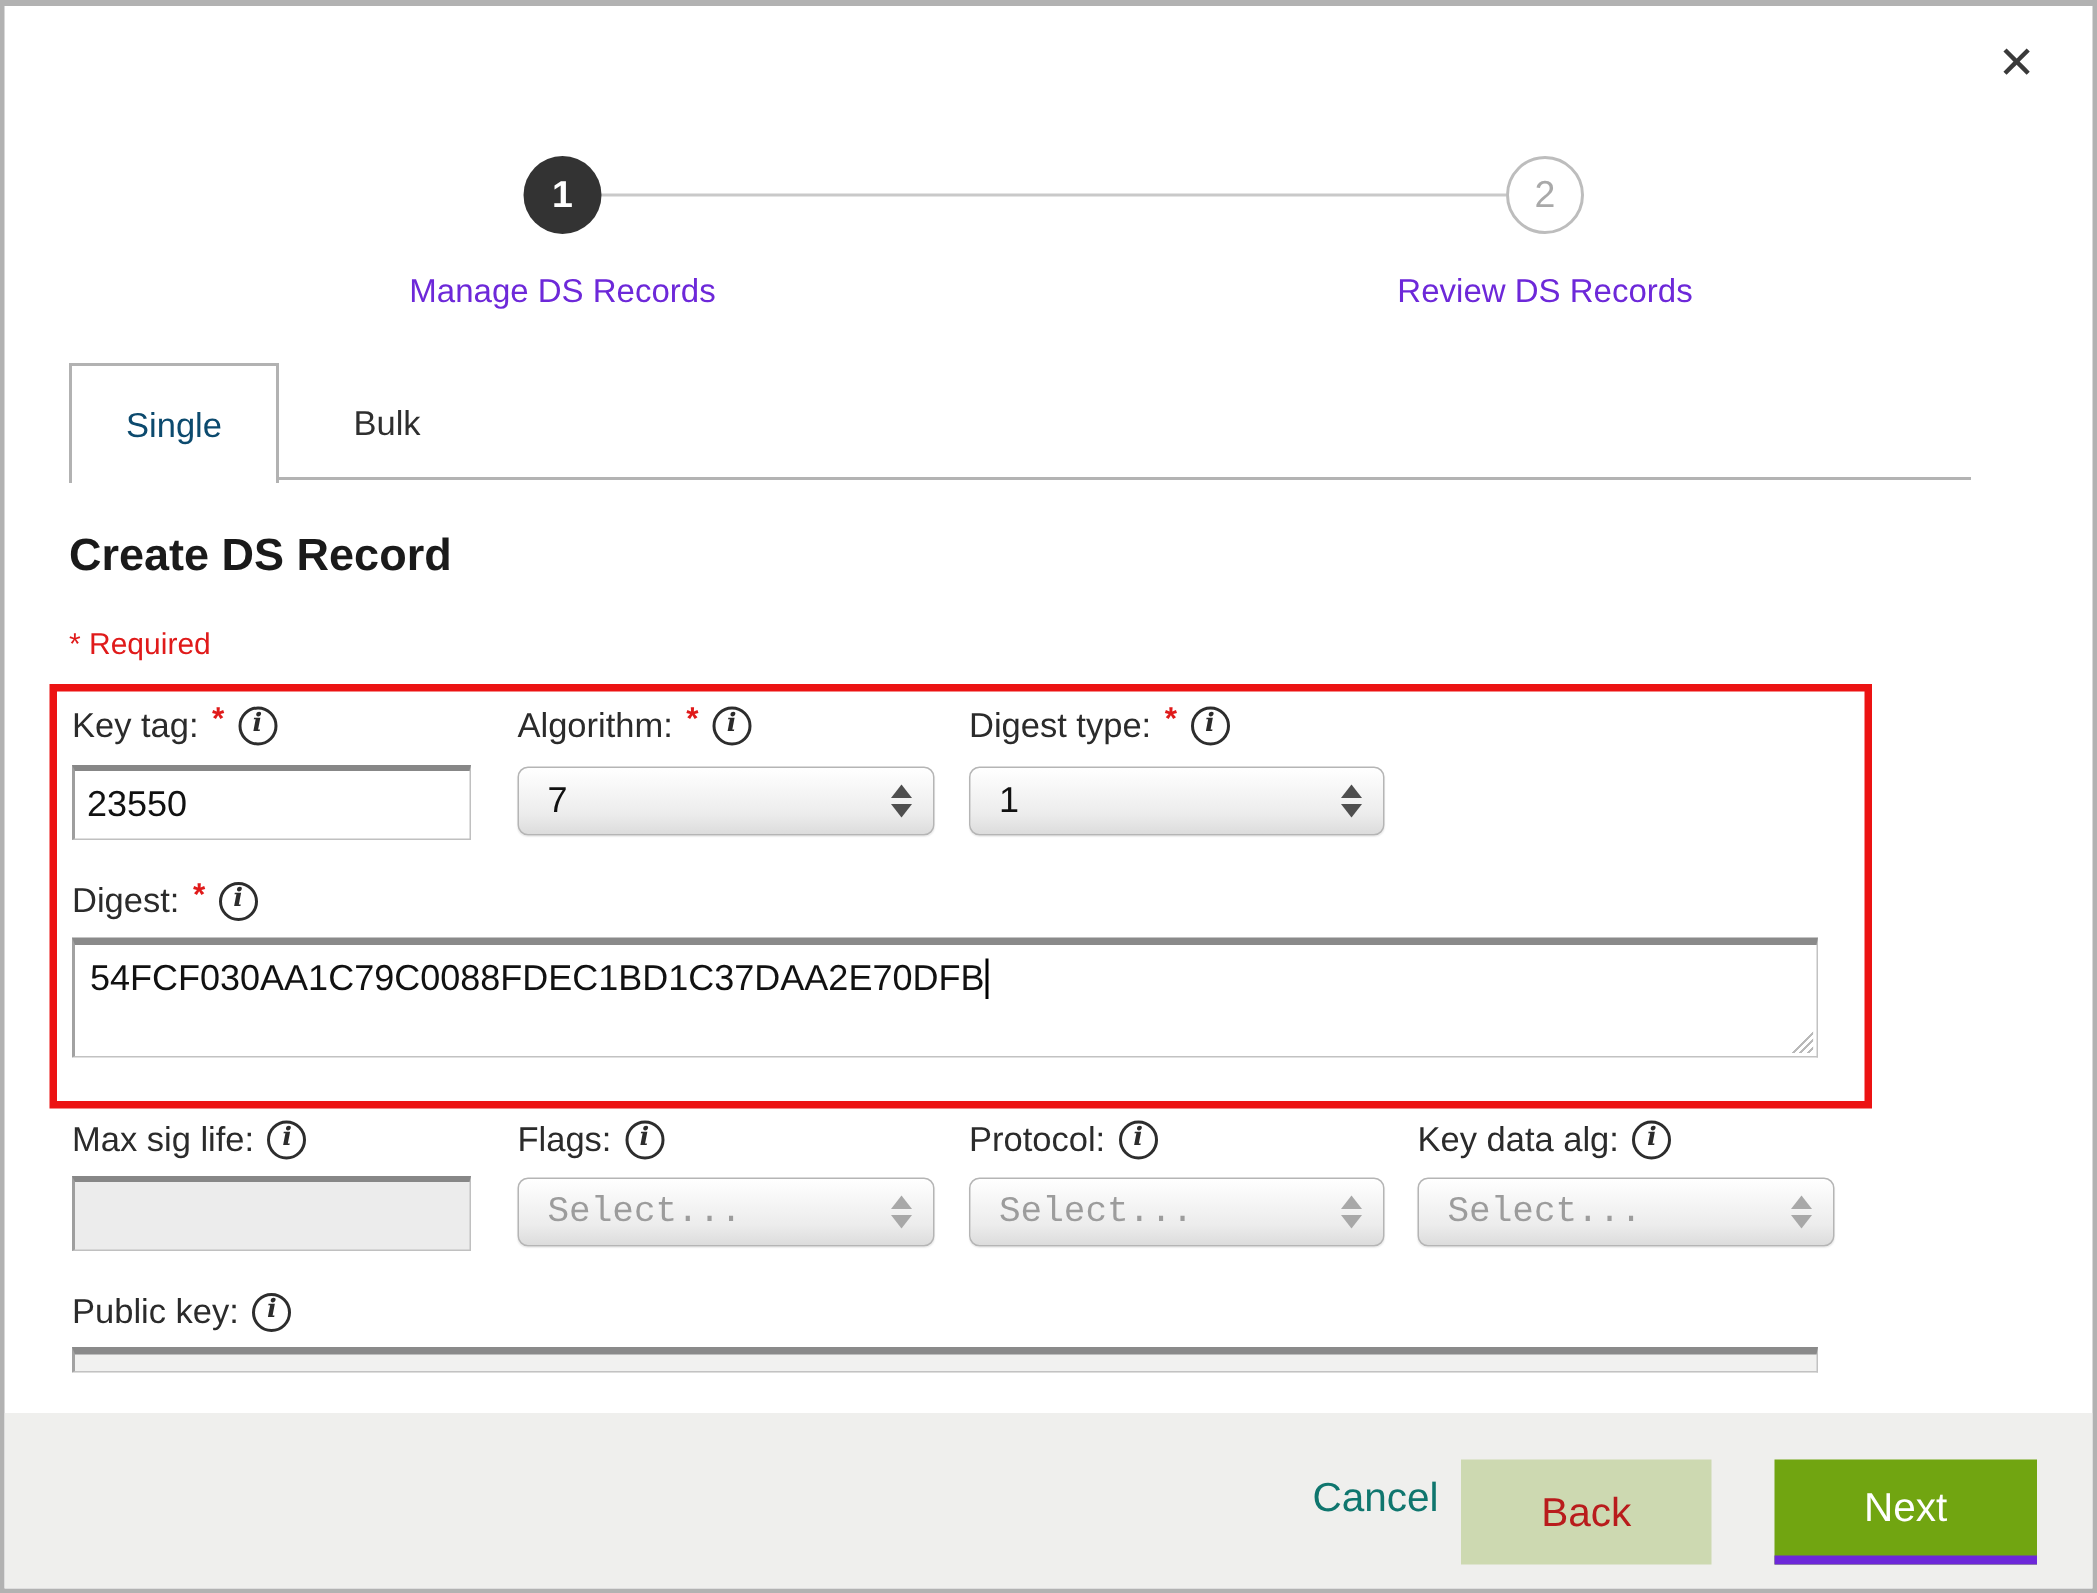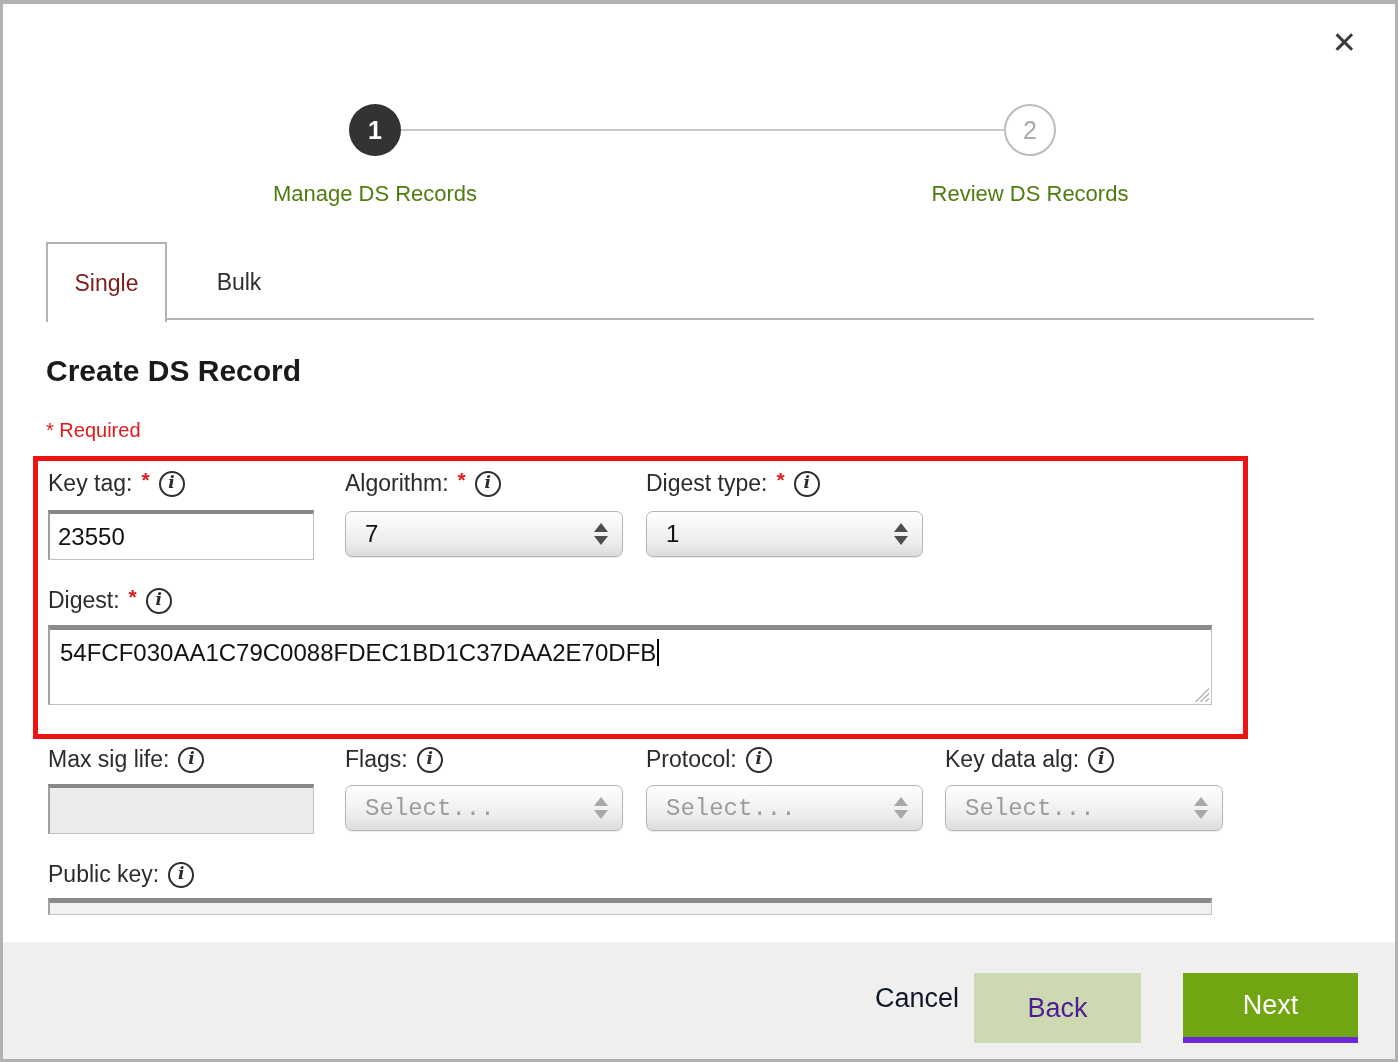--- a/index.html
+++ b/index.html
@@ -32,36 +32,36 @@
   }
   .step-circle {
     position:absolute; width:52px; height:52px; border-radius:50%;
     display:flex; align-items:center; justify-content:center;
     font-size:25px;
   }
   .step-circle.active { left:346px; top:100px; background:#333; color:#fff; font-weight:bold; }
   .step-circle.inactive { left:1001px; top:100px; background:#fff; border:2px solid #bdbdbd; color:#a9a9a9; }
   .step-label {
     position:absolute; top:177px; width:300px;
-    text-align:center; font-size:22px; color:#4d7c0f;
+    text-align:center; font-size:22px; color:#6d28d9;
   }
   .step-label.one { left:222px; }
   .step-label.two { left:877px; }
 
   
   .tabbar {
     position:absolute; left:43px; top:238px;
     width:1268px; height:78px;
     border-bottom:2px solid #b3b3b3;
     display:flex;
   }
   .tab {
-    width:121px; height:80px;
+    width:140px; height:80px;
     display:flex; align-items:center; justify-content:center;
-    font-size:23px; color:#7f1d1d; cursor:pointer;
+    font-size:23px; color:#0c4a6e; cursor:pointer;
   }
   .tab.active {
     border:2px solid #b2b2b2; border-bottom:none;
     background:#fff; margin-bottom:-2px;
   }
   .tab.plain { width:144px; color:#2f2f2f; }
 
   
   .title {
     position:absolute; left:43px; top:350px;
@@ -155,29 +155,29 @@
     background:#f1f1f0; height:17px; padding:0;
   }
 
   
   .footer {
     position:absolute; left:0; right:0; bottom:0; height:117px;
     background:#efefed;
   }
   .cancel-link {
     position:absolute; left:872px; top:41px;
-    font-size:27px; color:#0f172a; cursor:pointer;
+    font-size:27px; color:#0f766e; cursor:pointer;
   }
   .btn {
     position:absolute; top:31px; height:70px;
     display:flex; align-items:center; justify-content:center;
     font-size:27px; border:none; cursor:pointer;
     font-family:"Liberation Sans","DejaVu Sans",sans-serif;
   }
-  .btn.back { left:971px; width:167px; background:#cdd9b1; color:#4c1d95; cursor:default; }
+  .btn.back { left:971px; width:167px; background:#cdd9b1; color:#b91c1c; cursor:default; }
   .btn.next { left:1180px; width:175px; background:#71a511; border-bottom:6px solid #6d28d9; color:#fff; }
 </style>
 </head>
 <body>
 
 <div class="dialog">
   <div class="inner">
 
     <span class="close">✕</span>
 

